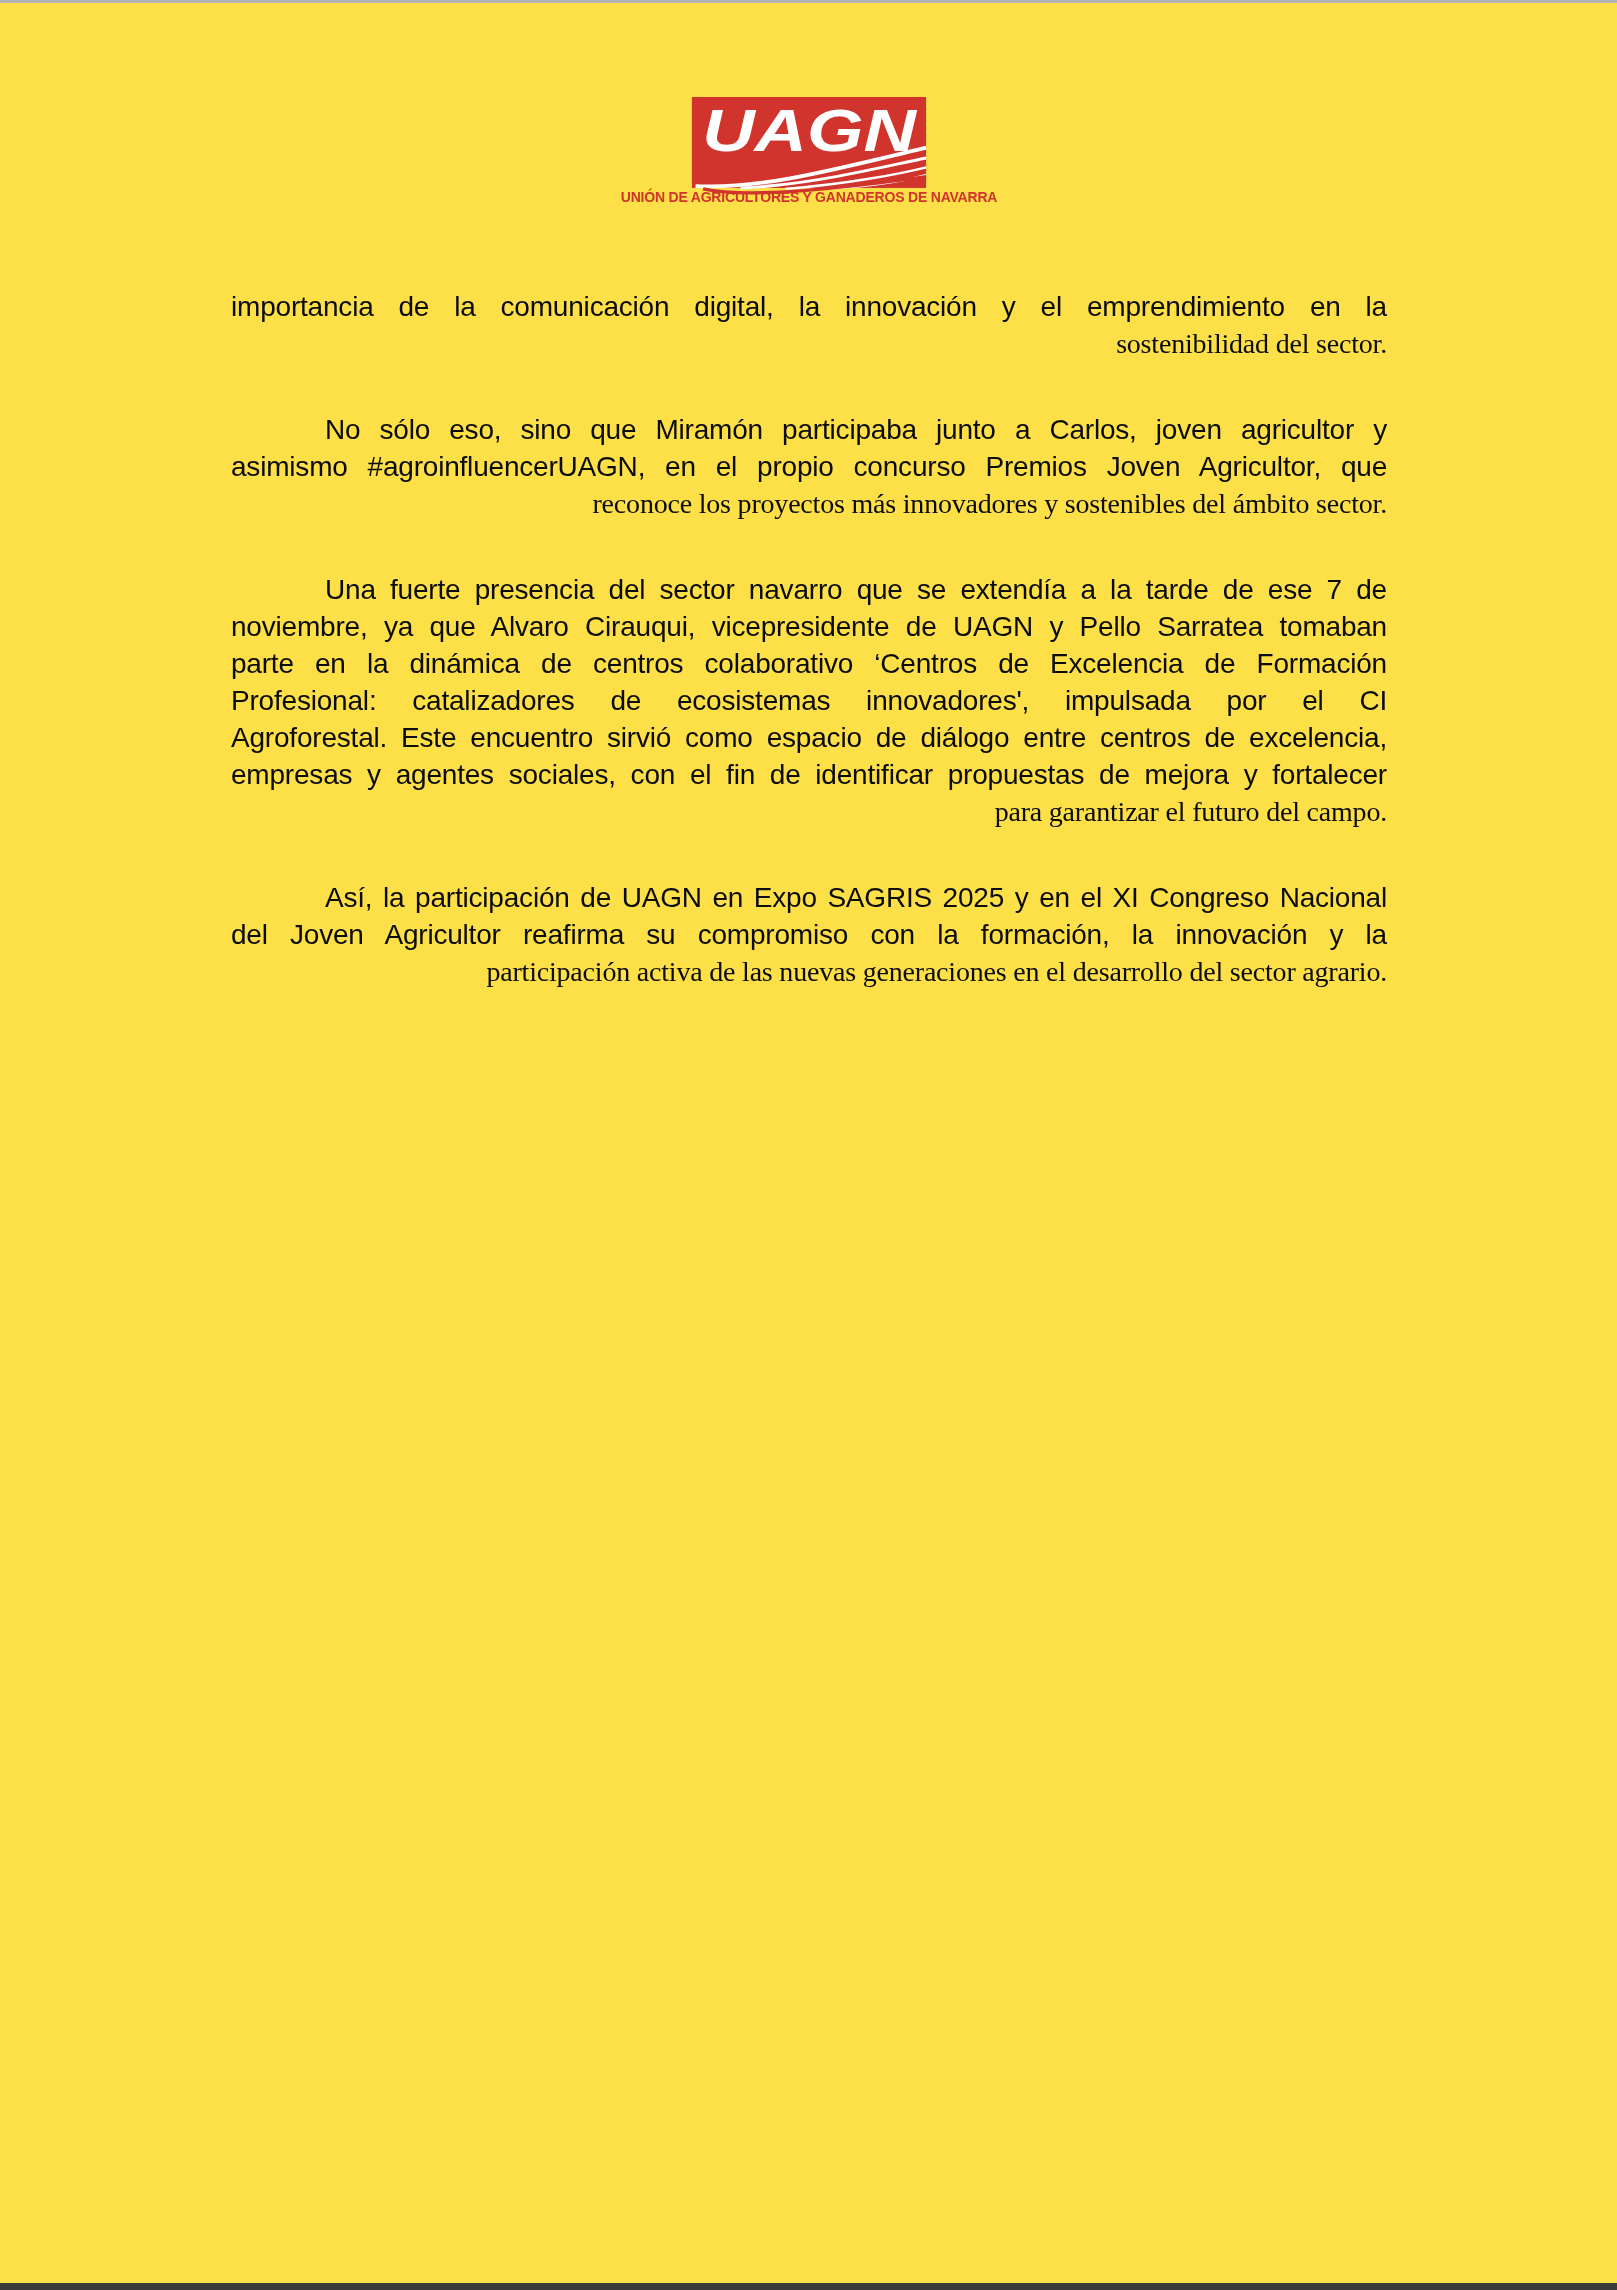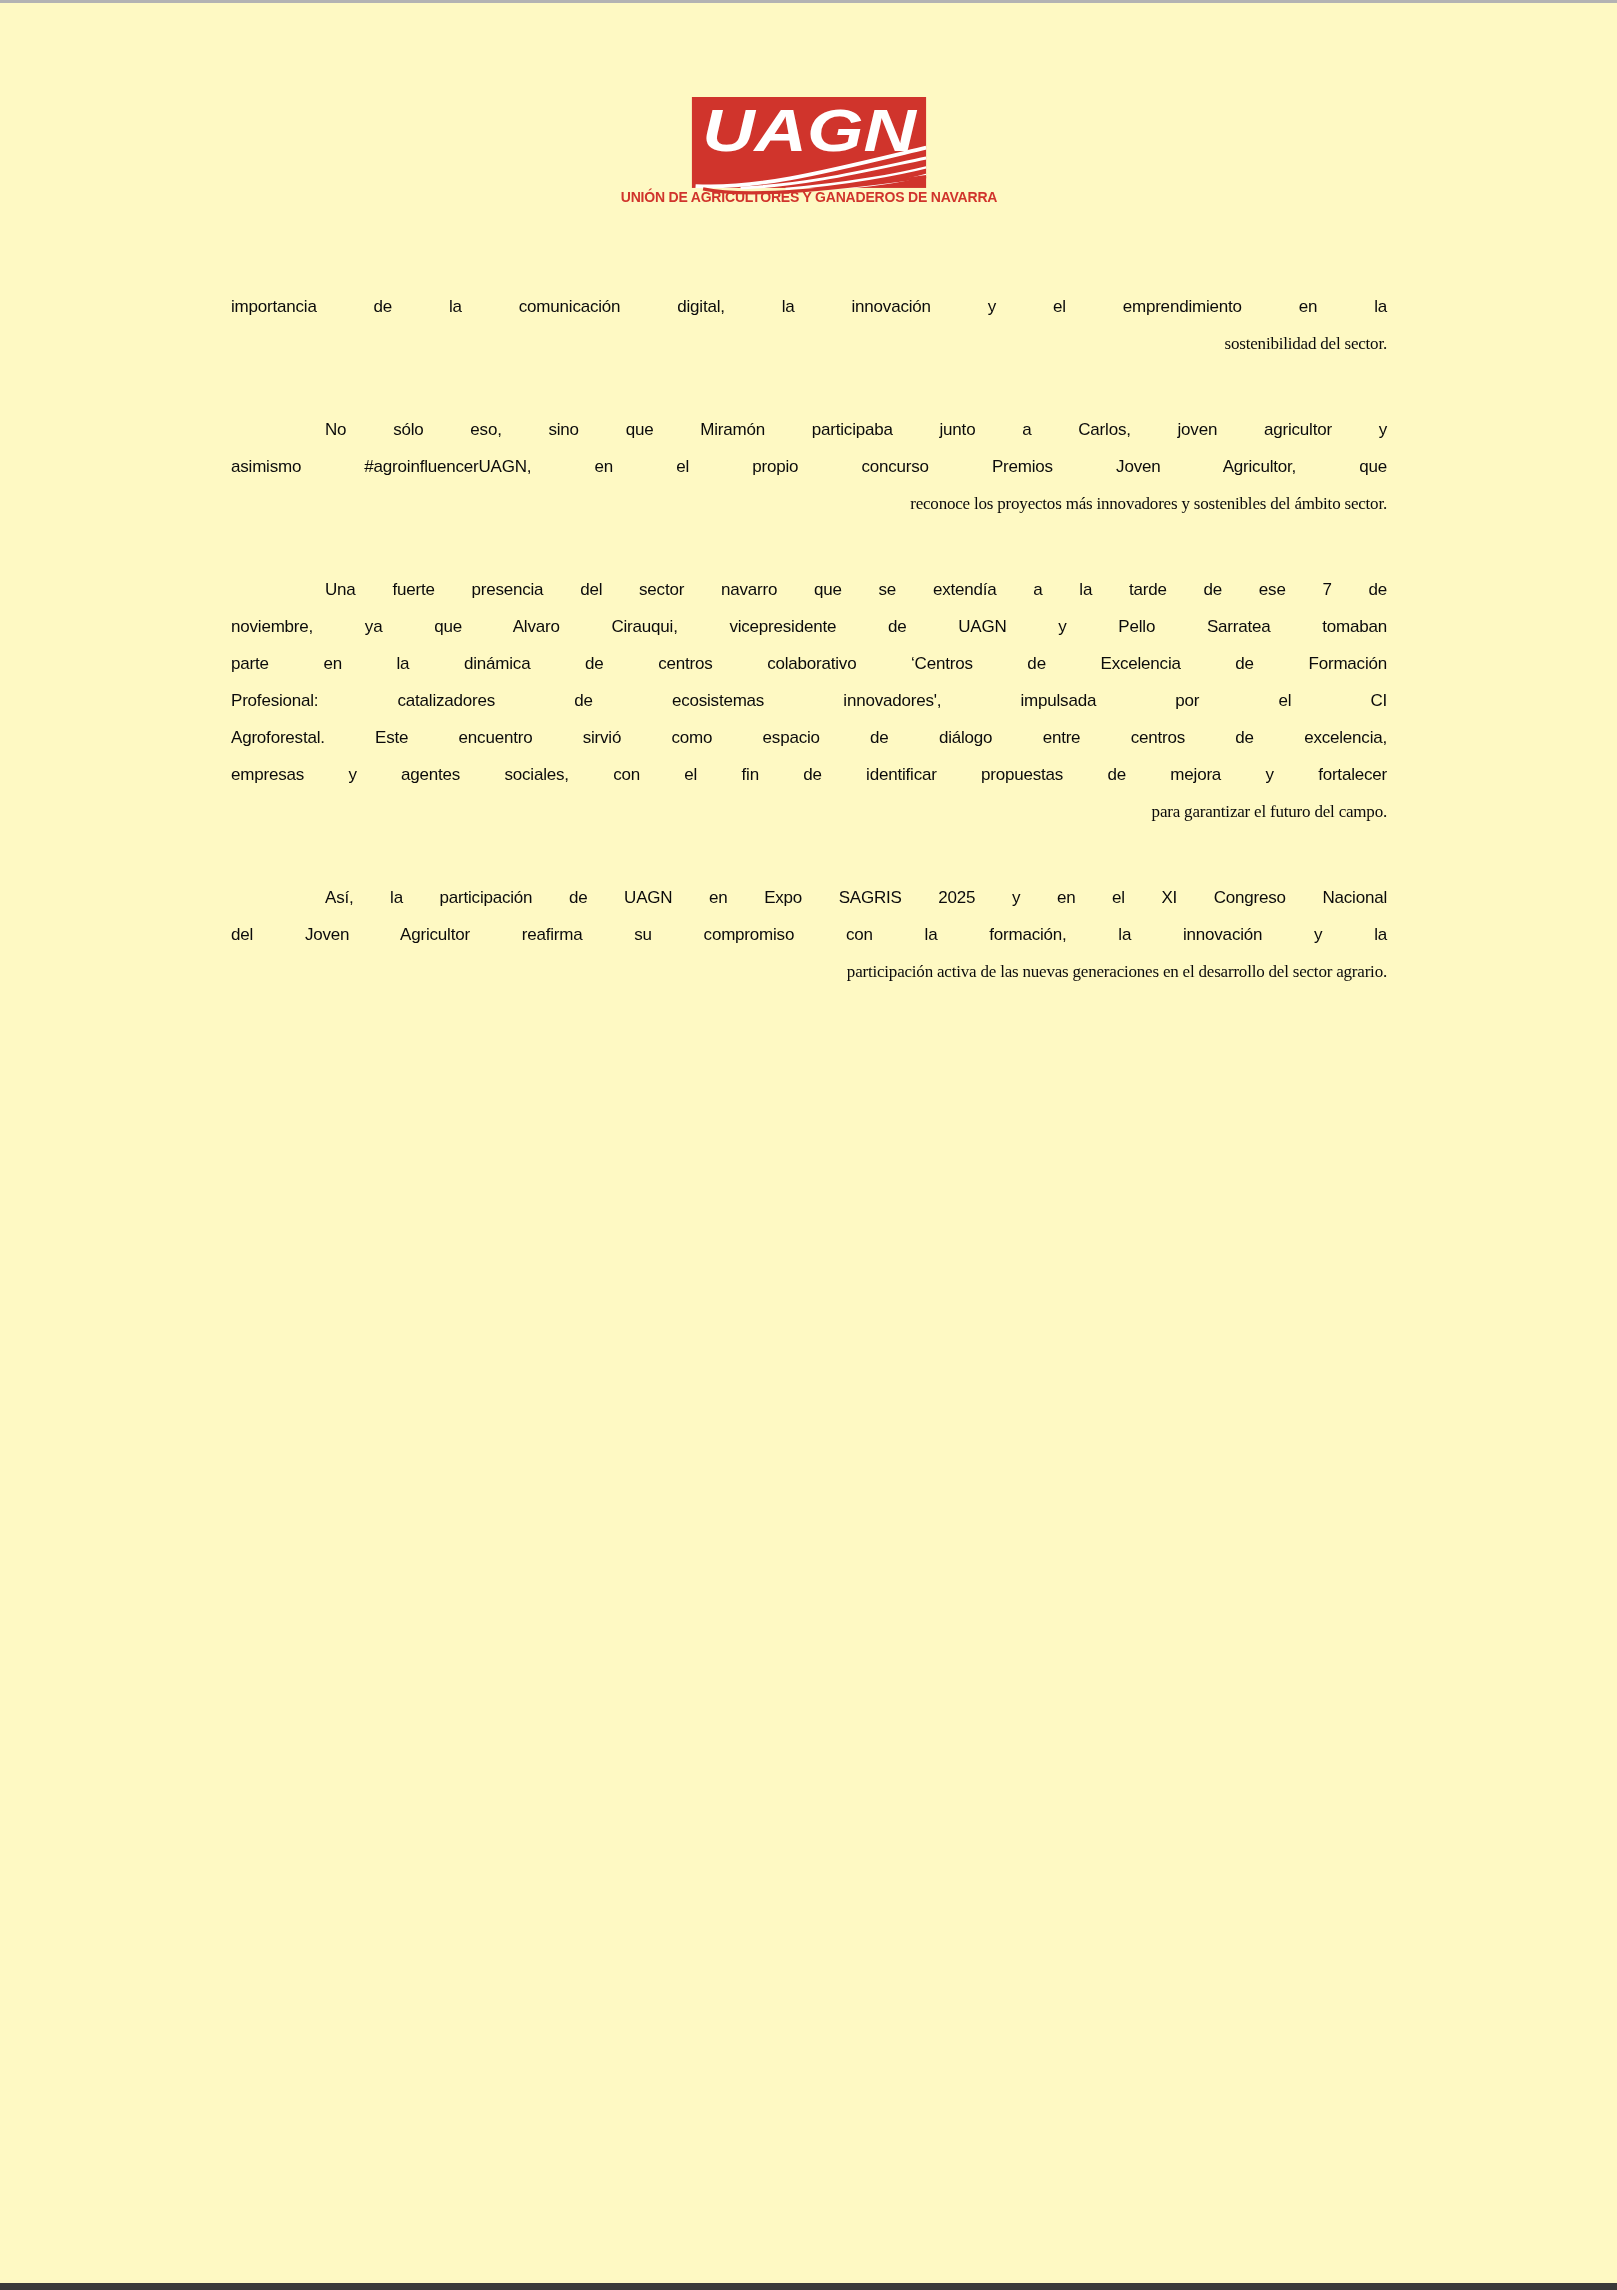--- a/index.html
+++ b/index.html
@@ -5,21 +5,21 @@
   html, body {
     margin: 0;
     padding: 0;
     background: #ffffff;
     font-family: "Liberation Sans", sans-serif;
   }
   .page {
     position: relative;
     width: 1618px;
     height: 2290px;
-    background: #fef9c3;
+    background: #fde047;
     overflow: hidden;
   }
   .edge-top {
     position: absolute;
     top: 0; left: 0; right: 0;
     height: 2.8px;
     background: #b3b3b3;
   }
   .edge-bottom {
     position: absolute;
@@ -52,21 +52,21 @@
     font-weight: bold;
     letter-spacing: -0.2px;
   }
   
   .content {
     position: absolute;
     top: 288px;
     left: 231px;
     width: 1156px;
     color: #0b0b0b;
-    font-size: 17px;
+    font-size: 28px;
     letter-spacing: -0.2px;
   }
   .para { margin: 0 0 49px 0; }
   .para:last-child { margin-bottom: 0; }
   .line {
     line-height: 37px;
     white-space: normal;
   }
   .line.j {
     text-align: justify;

